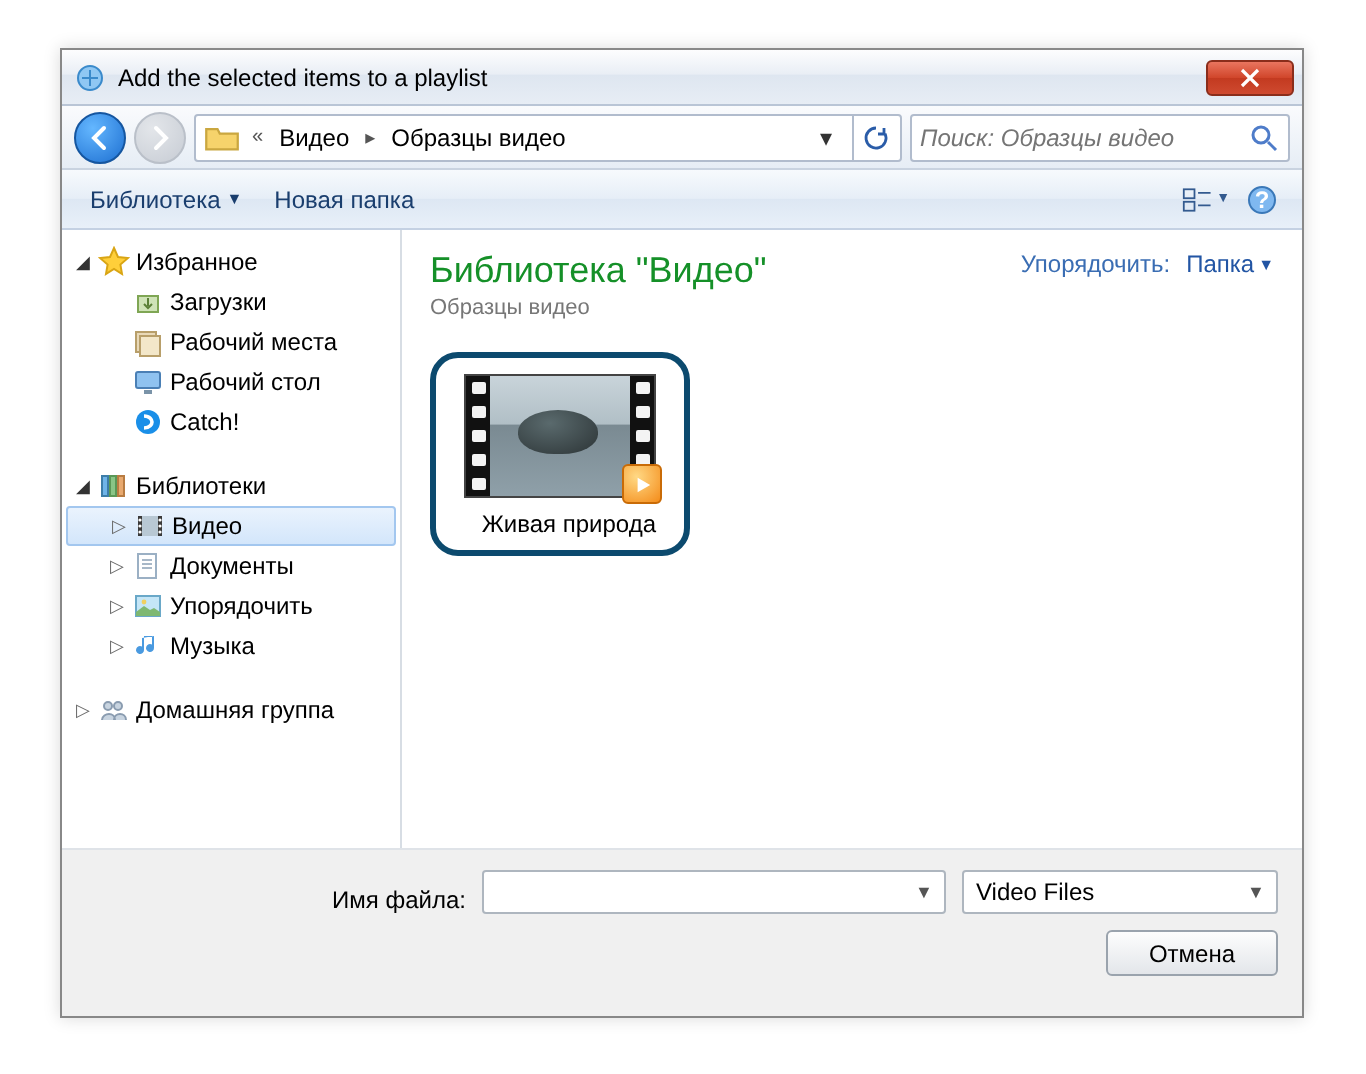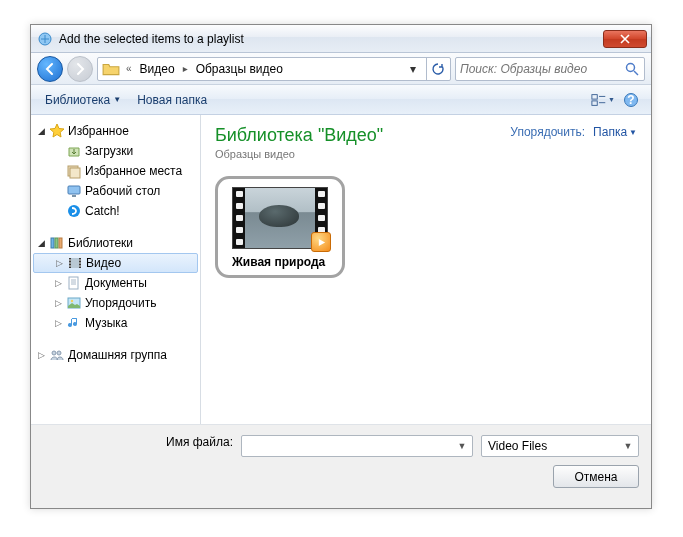--- a/index.html
+++ b/index.html
@@ -37,32 +37,32 @@
 .tw.open { color:#333; }
 .ticon { width:16px; height:16px; display:inline-flex; align-items:center; justify-content:center; }
 .indent { width:14px; display:inline-block; }
 .content { flex:1; padding:10px 14px; position:relative; }
 .lib-head { display:flex; align-items:flex-start; }
 .lib-title { color:#159028; font-size:18px; font-weight:400; }
 .lib-sub { color:#777; font-size:11px; margin-top:2px; }
 .lib-right { margin-left:auto; display:flex; gap:8px; align-items:flex-end; font-size:11px; }
 .lib-right .lbl { color:#3a6db3; }
 .lib-right .link { color:#2255a4; display:flex; align-items:center; gap:2px; }
-.thumb-wrap { margin-top:16px; display:inline-flex; flex-direction:column; align-items:flex-start; border:3px solid #a3a3a3; border-radius:14px; padding:8px 14px 6px;font-weight:bold; }
+.thumb-wrap { margin-top:16px; display:inline-flex; flex-direction:column; align-items:flex-end; border:3px solid #0c4a6e; border-radius:14px; padding:8px 14px 6px; }
 .thumb { width:96px; height:62px; position:relative; background:#1f2530; border:1px solid #444; }
 .film { position:absolute; top:0; bottom:0; width:12px; background:#111; display:flex; flex-direction:column; justify-content:space-around; }
 .film.left{left:0} .film.right{right:0}
 .film span { width:7px; height:6px; background:#f3f3f3; margin:0 auto; border-radius:1px; }
 .thumb-img { position:absolute; left:12px; right:12px; top:0; bottom:0; background:linear-gradient(180deg,#c9d4da 0%,#b1bfc6 40%,#7a8a92 41%,#8fa0a9 100%); display:flex; align-items:center; justify-content:center; }
 .thumb-img::after { content:""; position:absolute; left:20%; top:28%; width:40px; height:22px; background:radial-gradient(ellipse at 40% 30%,#5a6a6d,#2c3436); border-radius:50% 50% 45% 45%; }
 .playov { position:absolute; right:-4px; bottom:-4px; width:20px; height:20px; background:radial-gradient(circle at 35% 30%,#ffd985,#f48c1a); border:1px solid #c96b06; border-radius:3px; display:flex; align-items:center; justify-content:center; }
 .playov svg { width:9px; height:9px; fill:#fff; }
 .thumb-label { margin-top:6px; color:#000; font-size:12px; text-align:center; }
 .footer { border-top:1px solid #dfe3e8; background:#f0f0f0; padding:10px 12px 12px; }
-.frow { display:flex; align-items:flex-start; justify-content:flex-end; gap:8px; margin-bottom:8px; }
+.frow { display:flex; align-items:flex-end; justify-content:flex-end; gap:8px; margin-bottom:8px; }
 .frow .lbl { color:#000; width:170px; text-align:right; }
 .combo { height:22px; border:1px solid #aeb6bf; background:#fff; display:flex; align-items:center; padding:0 2px 0 6px; border-radius:2px; }
 .combo .ct { flex:1; color:#000; }
 .combo .cd { width:16px; text-align:center; color:#555; font-size:9px; }
 .btn { height:23px; min-width:86px; padding:0 14px; border:1px solid #9aa3ad; background:linear-gradient(#fdfdfd,#e3e6ea); border-radius:3px; color:#000; display:inline-flex; align-items:center; justify-content:center; }
 </style>
 </head>
 <body>
 
 <div class="window">
@@ -173,21 +173,21 @@
         </div>
         <div class="tree-row">
           <span class="indent"></span>
             <span class="tw"></span>
           <span class="ticon">
               <svg viewBox="0 0 16 16">
                 <rect x="2" y="3" width="10" height="10" fill="#e9d9b8" stroke="#b89f6a"></rect>
                 <rect x="4" y="5" width="10" height="10" fill="#f3e7c9" stroke="#b89f6a"></rect>
               </svg>
             </span>
-          <span>Избранное места</span>
+          <span>Рабочий места</span>
         </div>
         <div class="tree-row">
           <span class="indent"></span>
             <span class="tw"></span>
           <span class="ticon">
               <svg viewBox="0 0 16 16">
                 <rect x="2" y="3" width="12" height="8" rx="1" fill="#8fc2f0" stroke="#4a7fb5"></rect>
                 <rect x="6" y="12" width="4" height="2" fill="#7a93a8"></rect>
               </svg>
             </span>

